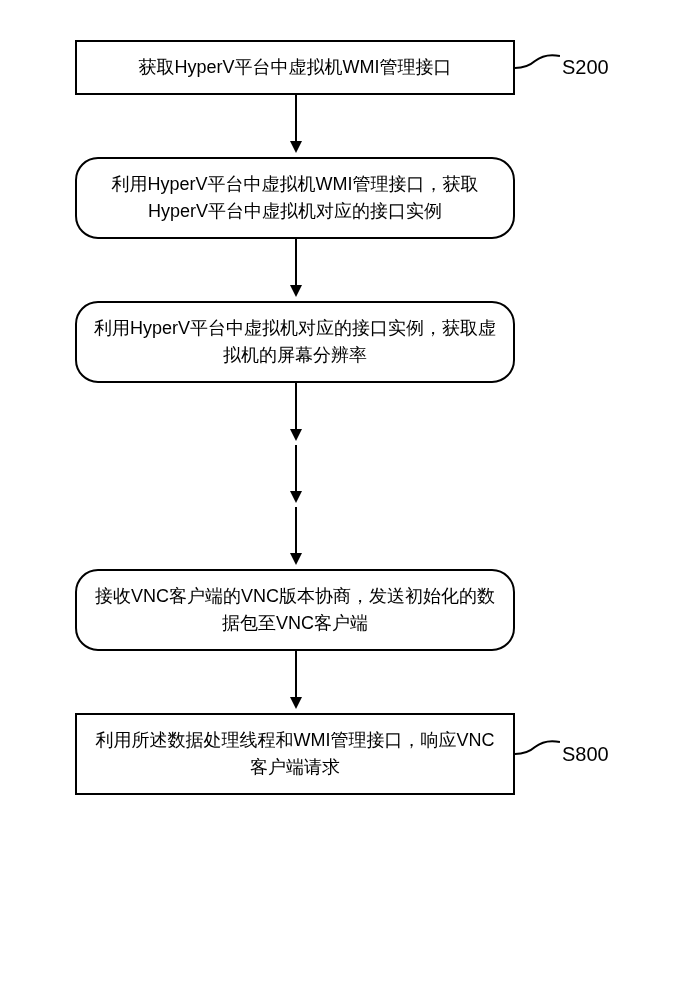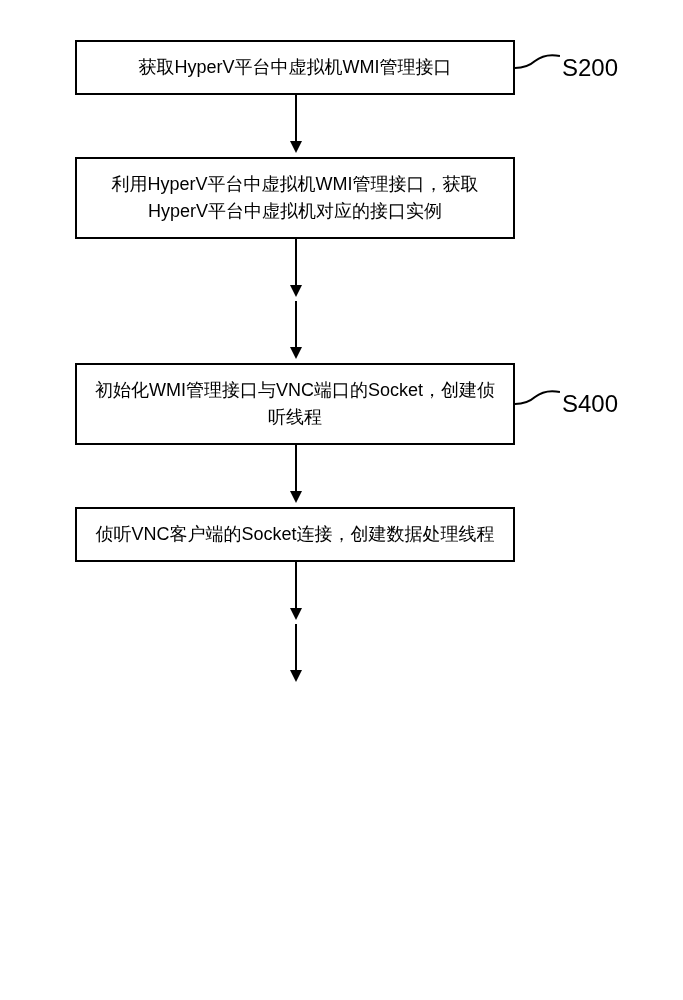--- a/index.html
+++ b/index.html
@@ -38,39 +38,40 @@
       padding: 12px 16px;
       font-size: 18px;
       line-height: 1.5;
       margin-left: 75px;
     }
     .box.single-line {
       min-height: 54px;
     }
     .box.multi-line {
       min-height: 76px;
+      border-radius: 23px;
     }
     .connector-group {
       display: flex;
       align-items: center;
       position: absolute;
       left: 515px;
     }
     .curve {
       width: 45px;
       height: 30px;
       position: relative;
     }
     .curve svg {
       position: absolute;
       top: 0;
       left: 0;
     }
     .step-label {
-      font-size: 24px;
+      font-size: 20px;
       margin-left: 2px;
     }
     .arrow-container {
       width: 100%;
       display: flex;
       justify-content: center;
       position: relative;
     }
     .arrow-svg-wrap {
       position: relative;
@@ -114,59 +115,34 @@
   <div class="arrow-container">
     <div class="arrow-svg-wrap">
       <svg width="20" height="58" viewBox="0 0 20 58">
         <line x1="10" y1="0" x2="10" y2="48" stroke="#000" stroke-width="2"></line>
         <polygon points="10,58 4,46 16,46" fill="#000"></polygon>
       </svg>
     </div>
   </div>
 
   <div class="step-row">
-  </div>
-
-  <div class="arrow-container">
-    <div class="arrow-svg-wrap">
-      <svg width="20" height="58" viewBox="0 0 20 58">
-        <line x1="10" y1="0" x2="10" y2="48" stroke="#000" stroke-width="2"></line>
-        <polygon points="10,58 4,46 16,46" fill="#000"></polygon>
-      </svg>
-    </div>
-  </div>
-
-  <div class="step-row">
-    <div class="box single-line">
-      <span>初始化WMI管理接口与VNC端口的Socket，创建侦听线程</span>
-    </div>
-    <div class="connector-group">
-      <div class="curve">
-        <svg width="45" height="30" viewBox="0 0 45 30">
-          <path d="M 0 15 Q 12 15 20 8 Q 30 0 45 3" stroke="#000" stroke-width="2" fill="none"></path>
-        </svg>
-      </div>
-      <span class="step-label">S400</span>
+    <div class="box multi-line">
+      <span>利用HyperV平台中虚拟机对应的接口实例，获取虚拟机的屏幕分辨率</span>
     </div>
   </div>
 
   <div class="arrow-container">
     <div class="arrow-svg-wrap">
       <svg width="20" height="58" viewBox="0 0 20 58">
         <line x1="10" y1="0" x2="10" y2="48" stroke="#000" stroke-width="2"></line>
         <polygon points="10,58 4,46 16,46" fill="#000"></polygon>
       </svg>
     </div>
   </div>
 
-  <div class="step-row">
-    <div class="box single-line">
-      <span>侦听VNC客户端的Socket连接，创建数据处理线程</span>
-    </div>
-  </div>
 
   <div class="arrow-container">
     <div class="arrow-svg-wrap">
       <svg width="20" height="58" viewBox="0 0 20 58">
         <line x1="10" y1="0" x2="10" y2="48" stroke="#000" stroke-width="2"></line>
         <polygon points="10,58 4,46 16,46" fill="#000"></polygon>
       </svg>
     </div>
   </div>
 
@@ -175,14 +151,42 @@
 
   <div class="arrow-container">
     <div class="arrow-svg-wrap">
       <svg width="20" height="58" viewBox="0 0 20 58">
         <line x1="10" y1="0" x2="10" y2="48" stroke="#000" stroke-width="2"></line>
         <polygon points="10,58 4,46 16,46" fill="#000"></polygon>
       </svg>
     </div>
   </div>
 
+  <div class="step-row">
+    <div class="box multi-line">
+      <span>接收VNC客户端的VNC版本协商，发送初始化的数据包至VNC客户端</span>
+    </div>
+  </div>
+
+  <div class="arrow-container">
+    <div class="arrow-svg-wrap">
+      <svg width="20" height="58" viewBox="0 0 20 58">
+        <line x1="10" y1="0" x2="10" y2="48" stroke="#000" stroke-width="2"></line>
+        <polygon points="10,58 4,46 16,46" fill="#000"></polygon>
+      </svg>
+    </div>
+  </div>
+
+  <div class="step-row">
+    <div class="box single-line">
+      <span>利用所述数据处理线程和WMI管理接口，响应VNC客户端请求</span>
+    </div>
+    <div class="connector-group">
+      <div class="curve">
+        <svg width="45" height="30" viewBox="0 0 45 30">
+          <path d="M 0 15 Q 12 15 20 8 Q 30 0 45 3" stroke="#000" stroke-width="2" fill="none"></path>
+        </svg>
+      </div>
+      <span class="step-label">S800</span>
+    </div>
+  </div>
 
 </div>
 
 </body></html>

